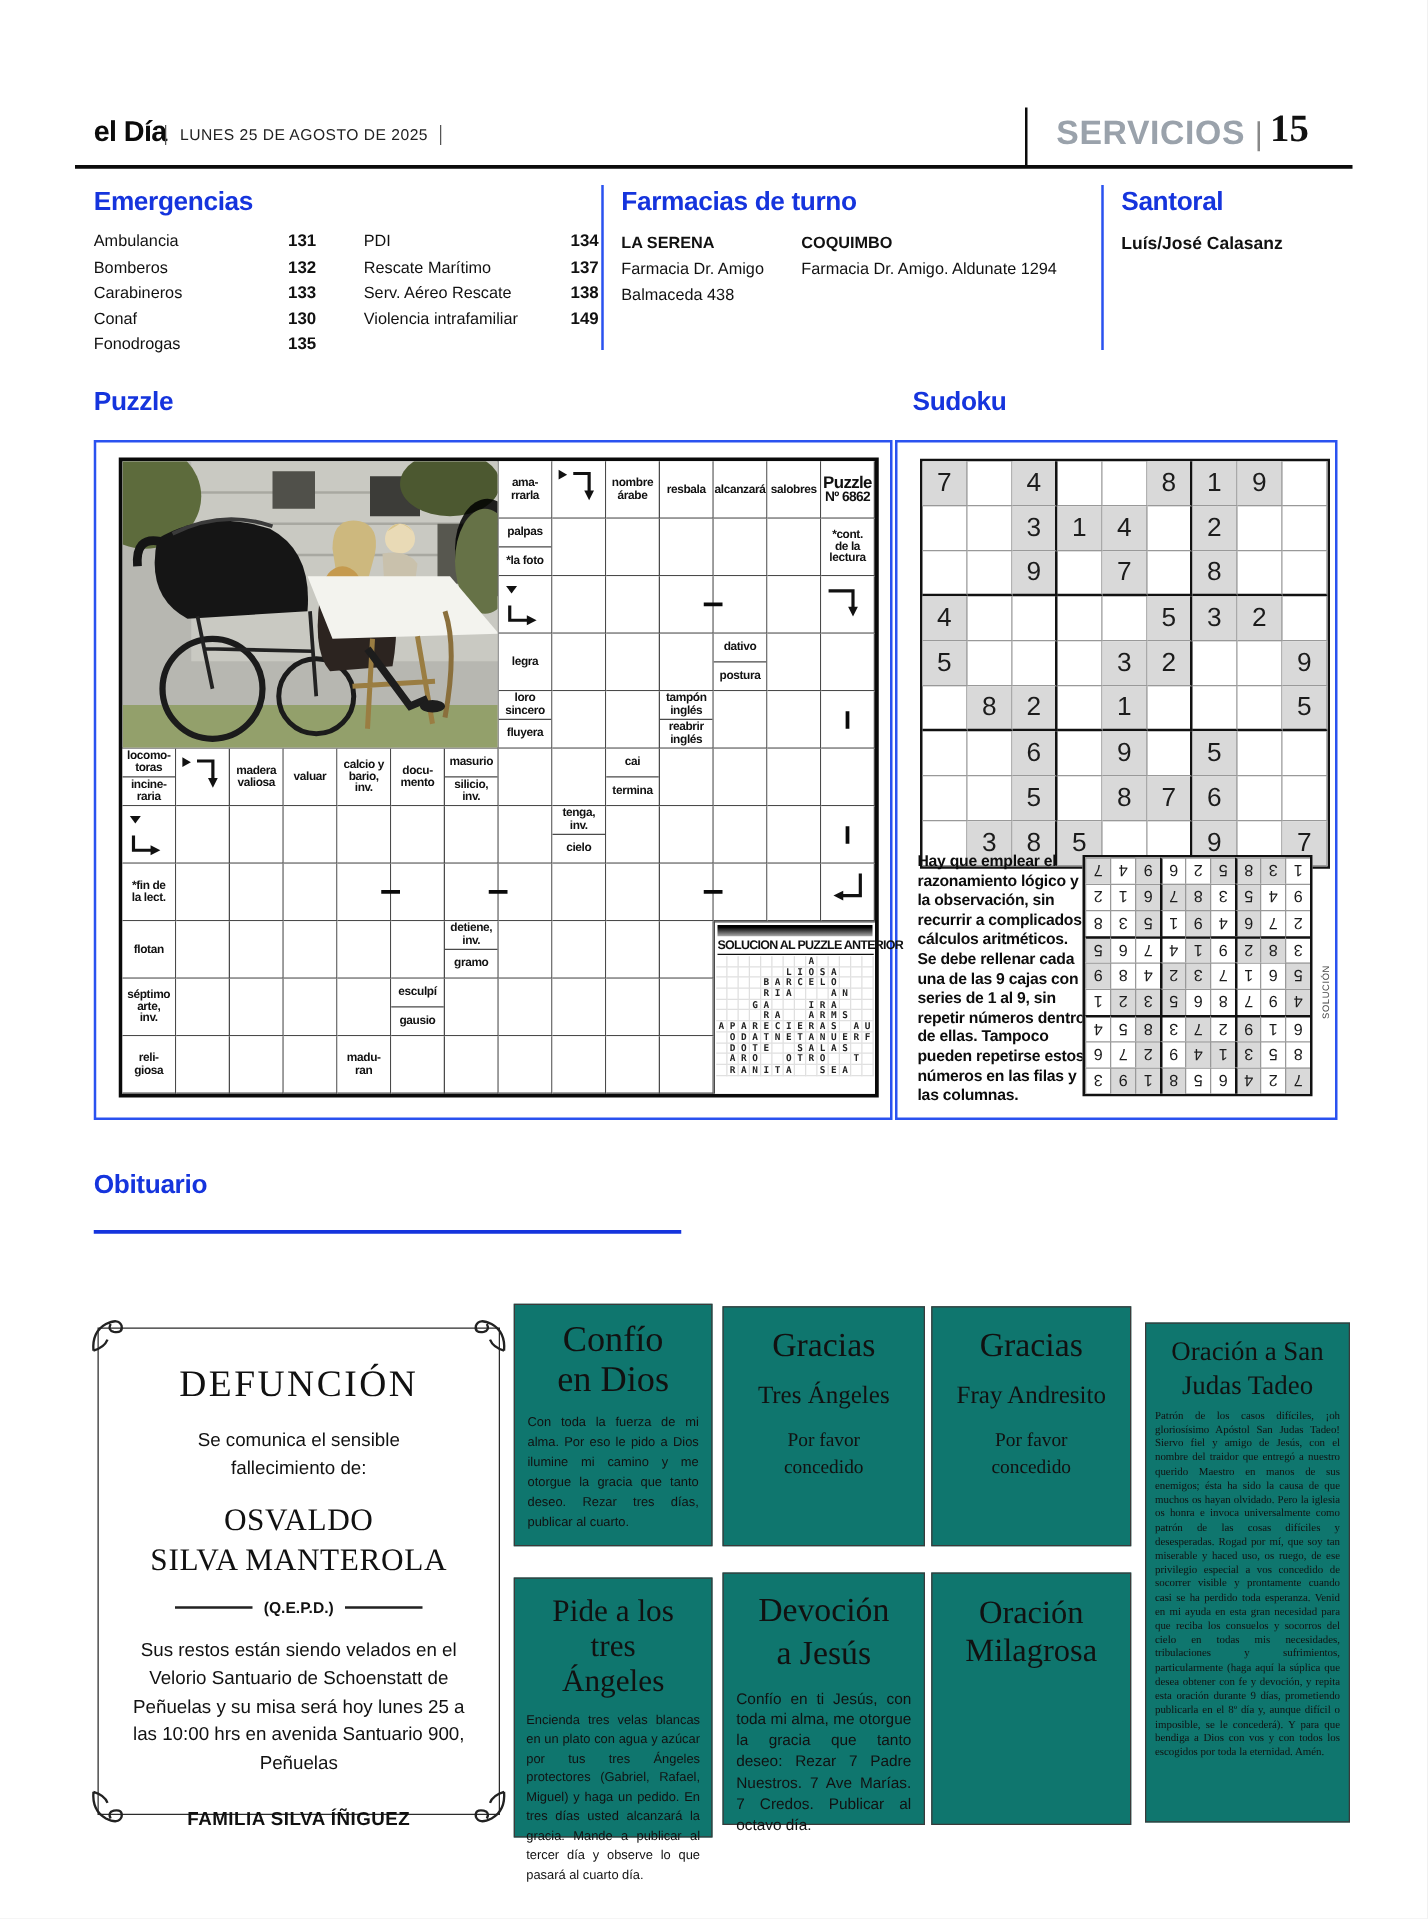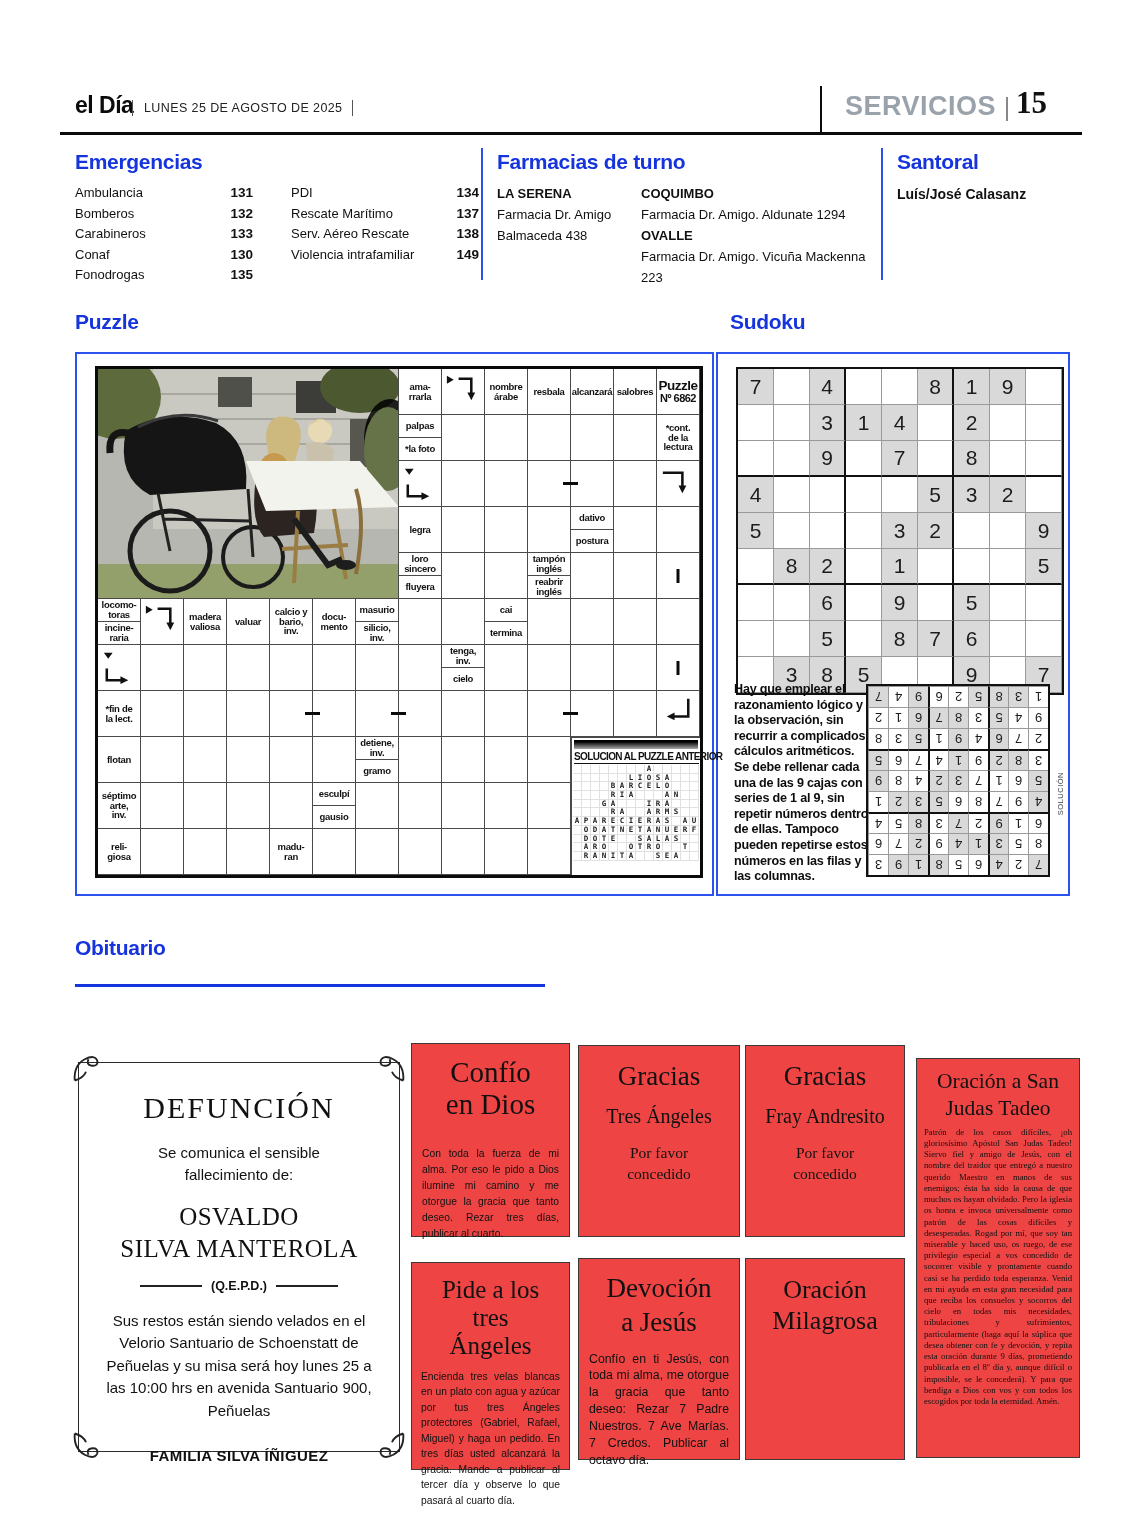--- a/index.html
+++ b/index.html
@@ -95,26 +95,26 @@
   .fl-br{right:-8px;bottom:-10px;transform:scale(-1,-1);}
   .def-title{margin-top:28px;font-family:"Liberation Serif",serif;font-size:30px;letter-spacing:2px;font-weight:500;}
   .def-intro{margin-top:17px;font-size:15px;line-height:1.45;white-space:pre-line;}
   .def-name{margin-top:15px;font-family:"Liberation Serif",serif;font-size:25px;line-height:1.3;letter-spacing:.5px;white-space:pre-line;}
   .def-qepd{margin-top:13px;display:flex;align-items:center;justify-content:center;gap:9px;}
   .def-qepd .dash{width:62px;height:2px;background:#222;}
   .def-qepd .q{font-size:12.5px;font-weight:800;}
   .def-body{margin-top:17px;padding:0 17px;font-size:15px;line-height:1.5;}
   .def-family{margin-top:25px;font-size:15px;font-weight:800;letter-spacing:.4px;}
 
-  .pbox{border:1.4px solid #3a3a3a;text-align:center;background:#ef4444;}
+  .pbox{border:1.4px solid #3a3a3a;text-align:center;background:#0f766e;}
   .p-title{font-family:"Liberation Serif",serif;white-space:pre-line;}
   .p-body{text-align:justify;}
   .b-confio{left:411px;top:1043px;width:157px;height:192px;}
   .b-confio .p-title{margin-top:12px;font-size:29px;line-height:1.12;}
-  .b-confio .p-body{margin-top:25px;padding:0 10px;font-size:10.3px;line-height:1.55;}
+  .b-confio .p-body{margin-top:10px;padding:0 10px;font-size:10.3px;line-height:1.55;}
   .b-gr1{left:578px;top:1045px;width:160px;height:190px;}
   .b-gr2{left:745px;top:1045px;width:158px;height:190px;}
   .b-gr1 .p-title,.b-gr2 .p-title{margin-top:15px;font-size:27px;}
   .p-sub{font-family:"Liberation Serif",serif;font-size:20px;margin-top:13px;}
   .p-conc{font-family:"Liberation Serif",serif;font-size:15.5px;line-height:1.35;margin-top:15px;white-space:pre-line;}
   .b-judas{left:916px;top:1058px;width:162px;height:398px;}
   .b-judas .p-title{margin-top:9px;font-size:21.5px;line-height:1.25;}
   .b-judas .p-body{margin-top:5px;padding:0 7px;font-size:8.7px;line-height:1.29;font-family:Liberation Serif, serif;}
   .b-pide{left:411px;top:1262px;width:157px;height:206px;}
   .b-pide .p-title{margin-top:13px;font-size:25px;line-height:1.12;}
@@ -191,25 +191,20 @@
         <div class="farm-block">
           <div class="farm-city">LA SERENA</div>
           <div class="farm-line">Farmacia Dr. Amigo</div>
           <div class="farm-line">Balmaceda 438</div>
         </div>
       </div>
       <div class="farm-col">
         <div class="farm-block">
           <div class="farm-city">COQUIMBO</div>
           <div class="farm-line">Farmacia Dr. Amigo. Aldunate 1294</div>
-        </div>
-        <div class="farm-block">
-          <div class="farm-city">OVALLE</div>
-          <div class="farm-line">Farmacia Dr. Amigo. Vicuña Mackenna</div>
-          <div class="farm-line">223</div>
         </div>
       </div>
     </div>
   <div class="abs vsep vsep2"></div>
   <div class="abs sec-title t-santo">Santoral</div>
   <div class="abs santo-name">Luís/José Calasanz</div>
 
   <div class="abs sec-title t-puzzle">Puzzle</div>
   <div class="abs puzzle-box">
     <div class="crossword" id="cw-cells">

